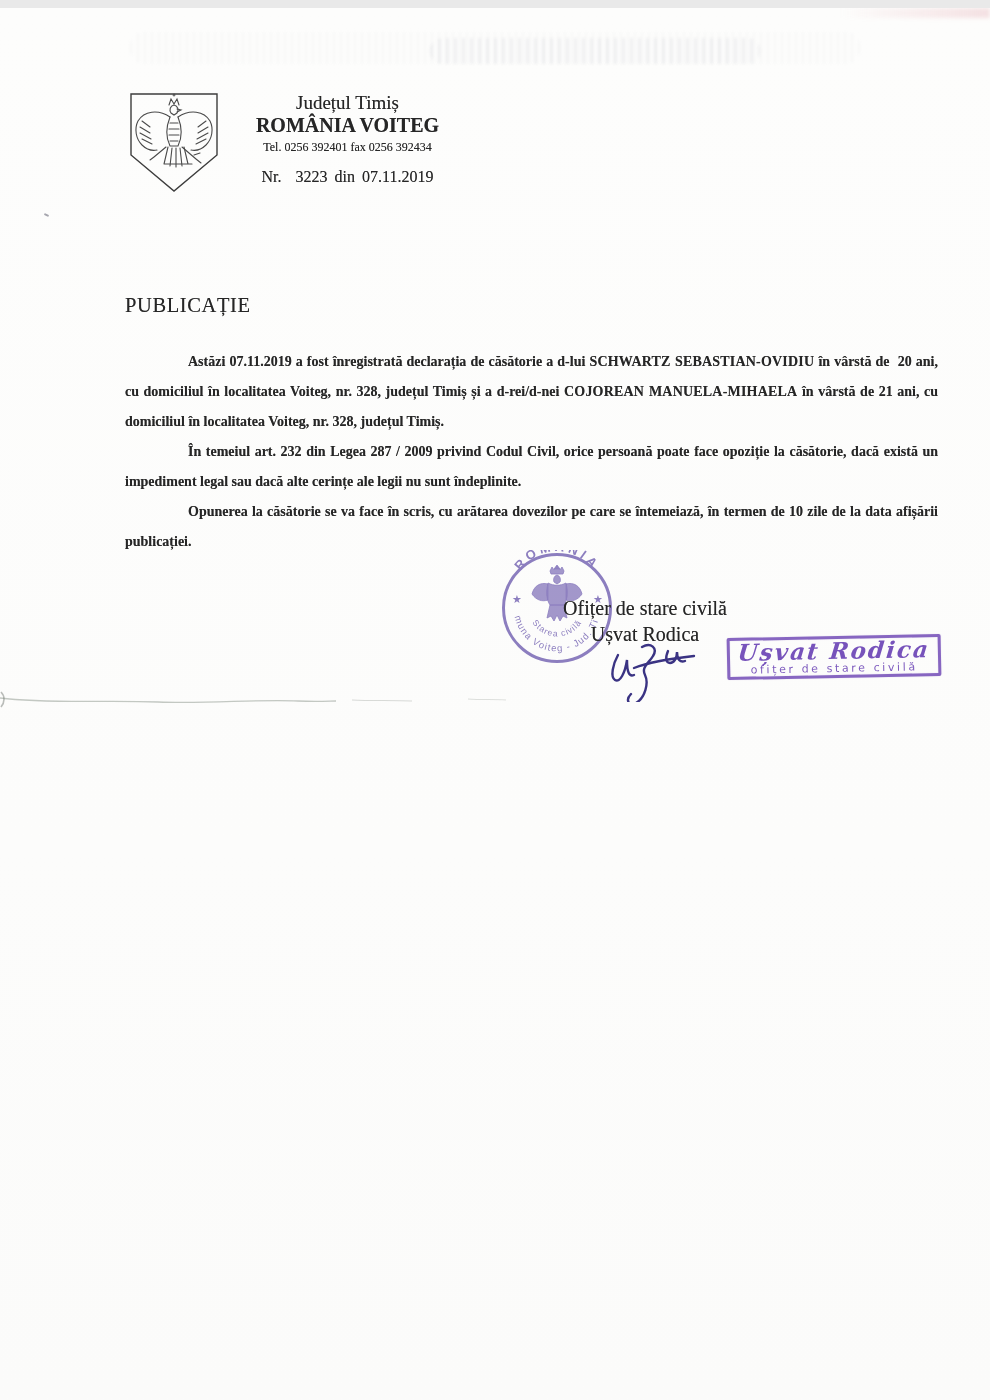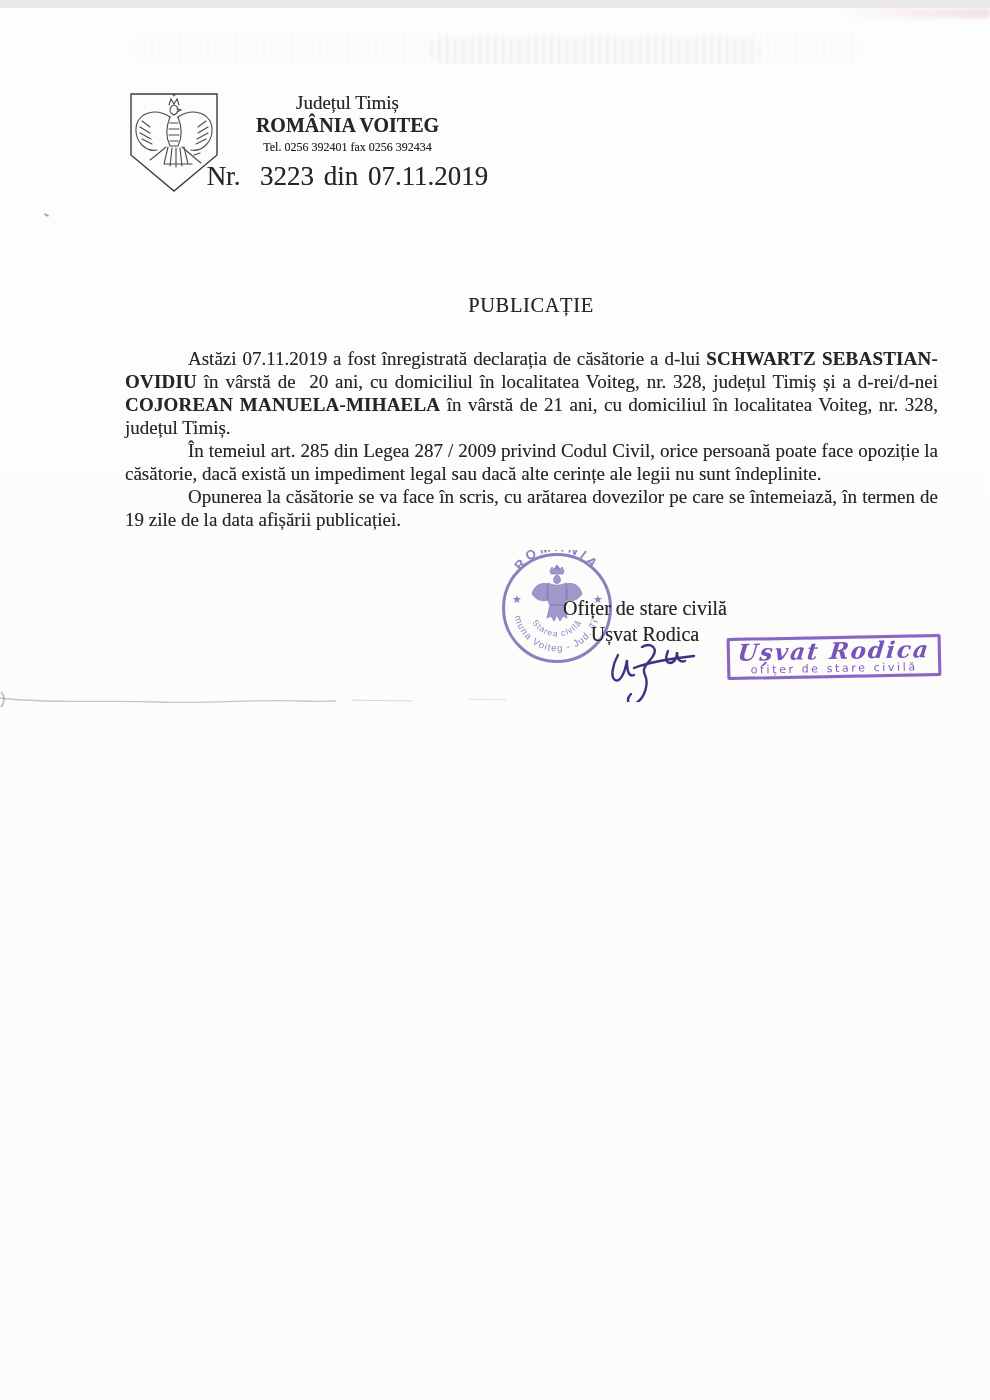--- a/index.html
+++ b/index.html
@@ -42,34 +42,35 @@
   
   .coa { position: absolute; left: 128px; top: 84px; }
   .header-text {
     position: absolute; left: 205px; top: 84px; width: 285px;
     text-align: center;
     text-shadow: 0 0 0.5px rgba(35,35,35,0.5);
   }
   .header-county { font-size: 19px; line-height: 22px; }
   .header-institution { font-size: 20px; line-height: 23px; font-weight: bold; }
   .header-contact { font-size: 12px; line-height: 20px; }
-  .header-registration { font-size: 27px; line-height: 25px; margin-top: 7px; word-spacing: 3px; }
+  .header-registration { font-size: 16px; line-height: 25px; margin-top: 7px; word-spacing: 3px; }
 
   
   .doc-title {
     position: absolute; left: 125px; top: 286px; width: 812px;
-    text-align: center; font-size: 20.5px; font-weight: normal;
+    font-size: 20.5px; font-weight: normal;
     letter-spacing: 0.6px;
     text-shadow: 0 0 0.5px rgba(35,35,35,0.5);
   }
   .doc-body {
     position: absolute; left: 125px; top: 339px; width: 813px;
-    font-size: 19px; line-height: 23px; text-align: justify;
+    font-size: 14px; line-height: 30px; text-align: justify;
     text-shadow: 0 0 0.5px rgba(35,35,35,0.45);
     z-index: 1;
+    font-weight: bold;
   }
   .doc-body p { text-indent: 63px; }
   .doc-body b { letter-spacing: 0.2px; }
 
   
   .round-stamp { position: absolute; left: 499px; top: 542px; opacity: 0.82; z-index: 2; }
   .sig-role {
     position: absolute; left: 540px; top: 589px; width: 210px; text-align: center;
     font-size: 20px; z-index: 3; text-shadow: 0 0 0.5px rgba(35,35,35,0.5);
   }
@@ -143,22 +144,22 @@
     <div class="header-county">Județul Timiș</div>
     <div class="header-institution">ROMÂNIA VOITEG</div>
     <div class="header-contact">Tel. 0256 392401 fax 0256 392434</div>
     <div class="header-registration">Nr.&nbsp;&nbsp;3223 din 07.11.2019</div>
   </div>
 
   <div class="doc-title">PUBLICAȚIE</div>
 
   <div class="doc-body">
     <p><span>Astăzi 07.11.2019 a fost înregistrată declarația de căsătorie a d-lui </span><b>SCHWARTZ SEBASTIAN-OVIDIU</b><span> în vârstă de &nbsp;20 ani, cu domiciliul în localitatea Voiteg, nr. 328, județul Timiș și a d-rei/d-nei </span><b>COJOREAN MANUELA-MIHAELA</b><span> în vârstă de 21 ani, cu domiciliul în localitatea Voiteg, nr. 328, județul Timiș.</span></p>
-    <p>În temeiul art. 285 din Legea 287 / 2009 privind Codul Civil, orice persoană poate face opoziție la căsătorie, dacă există un impediment legal sau dacă alte cerințe ale legii nu sunt îndeplinite.</p>
-    <p>Opunerea la căsătorie se va face în scris, cu arătarea dovezilor pe care se întemeiază, în termen de 19 zile de la data afișării publicației.</p>
+    <p>În temeiul art. 232 din Legea 287 / 2009 privind Codul Civil, orice persoană poate face opoziție la căsătorie, dacă există un impediment legal sau dacă alte cerințe ale legii nu sunt îndeplinite.</p>
+    <p>Opunerea la căsătorie se va face în scris, cu arătarea dovezilor pe care se întemeiază, în termen de 10 zile de la data afișării publicației.</p>
   </div>
 
   <svg class="round-stamp" width="116" height="116" viewBox="0 0 116 116">
     <defs>
       <path id="arcTop" d="M15.6 37 A 43 43 0 0 1 100.4 37"></path>
       <path id="arcBottom" d="M16.4 69.2 A 43 43 0 0 0 99.6 69.2"></path>
       <path id="arcInner" d="M33.2 72.5 A 29 29 0 0 0 82.8 72.5"></path>
     </defs>
     <g fill="#7463b2" stroke="#7463b2">
       <circle cx="58" cy="58" r="53.5" fill="none" stroke-width="3"></circle>

